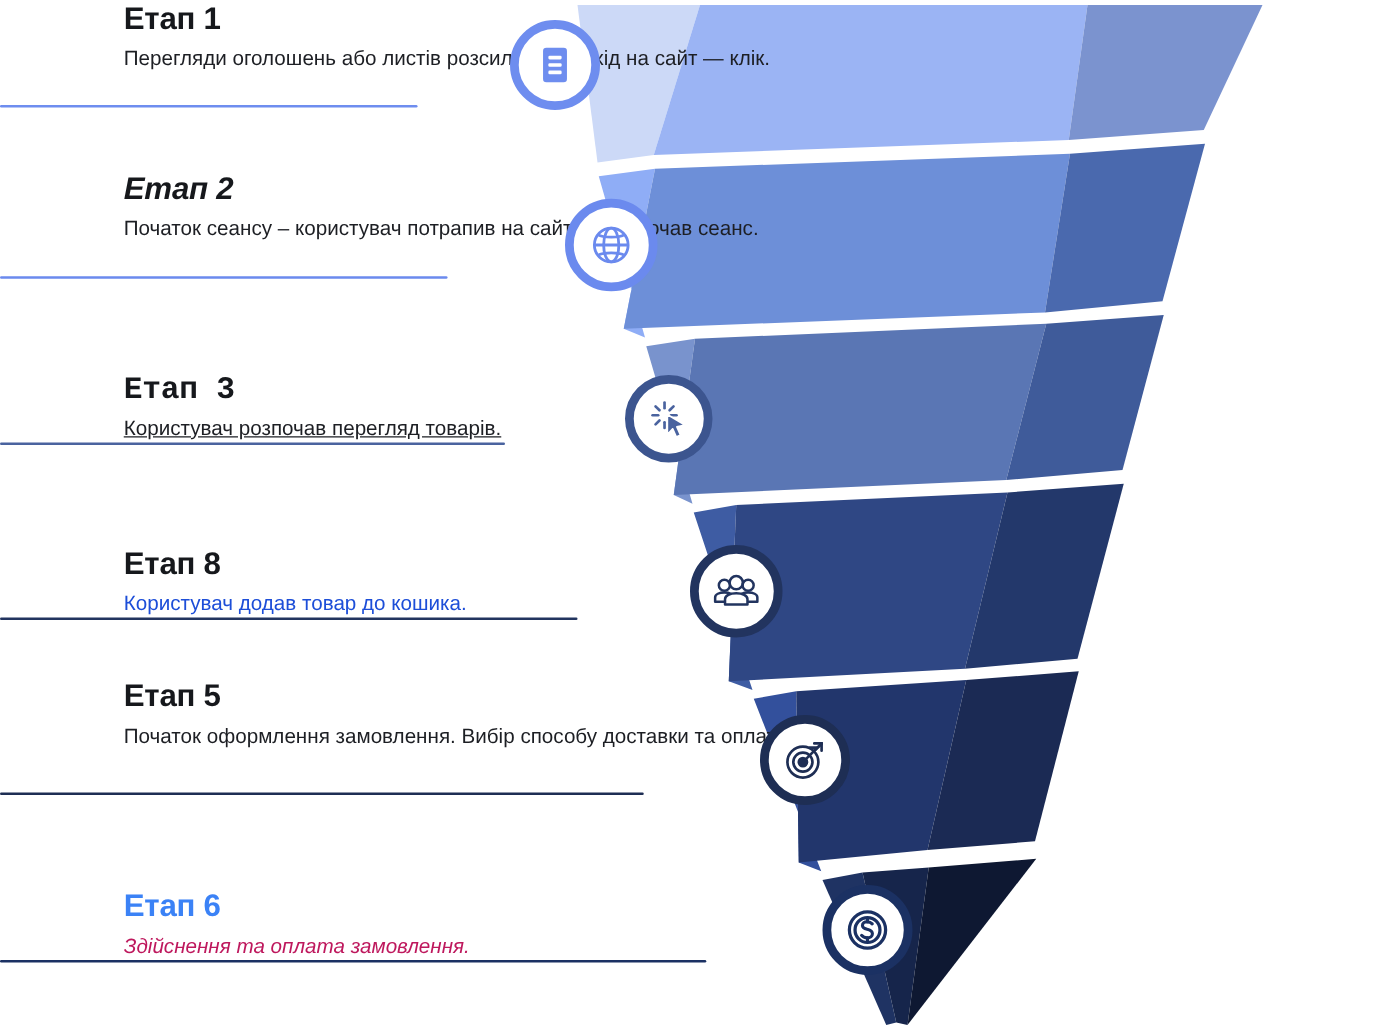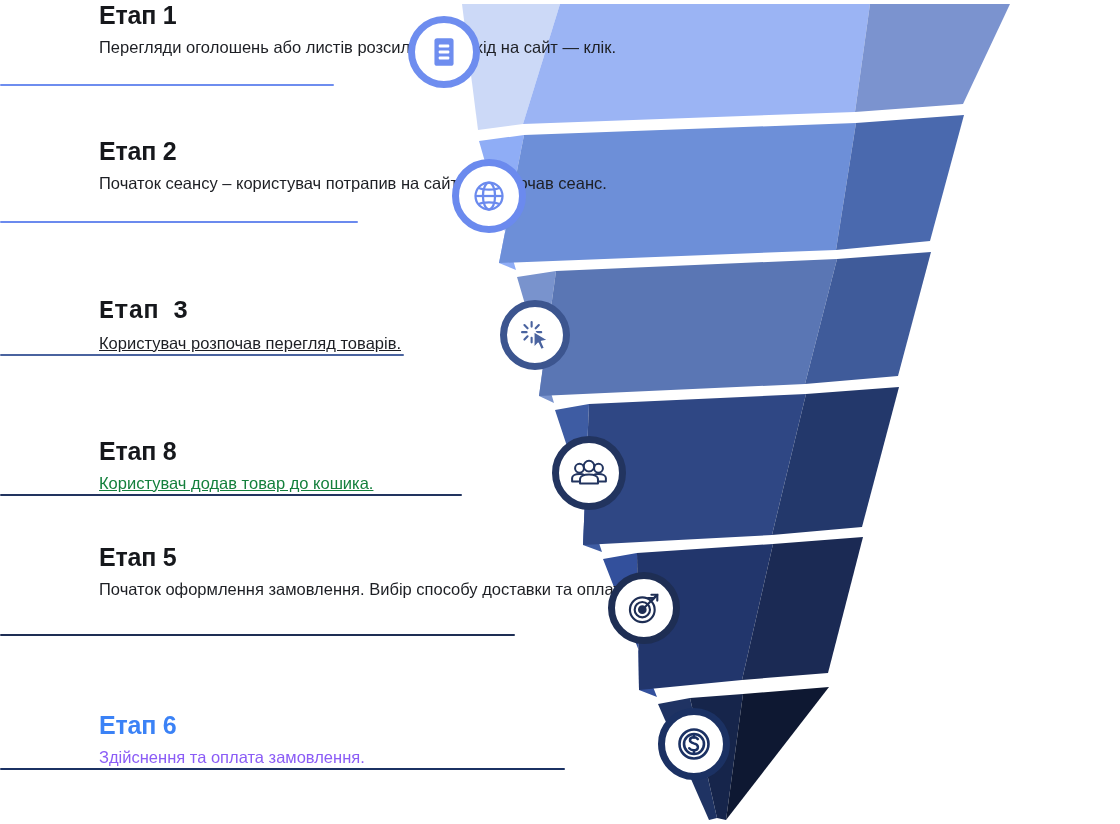--- a/index.html
+++ b/index.html
@@ -120,21 +120,21 @@
   <div class="icon-badge" style="left:408px; top:16px; width:72px; height:72px; border:7px solid #6e8def;">
     <svg width="34" height="34" viewBox="0 0 32 32">
       <rect x="7" y="3" width="18" height="26" rx="2.5" fill="#6e8def"></rect>
       <rect x="11" y="9" width="10" height="2.8" rx="1" fill="#ffffff"></rect>
       <rect x="11" y="14.6" width="10" height="2.8" rx="1" fill="#ffffff"></rect>
       <rect x="11" y="20.2" width="10" height="2.8" rx="1" fill="#ffffff"></rect>
     </svg>
   </div>
 
   <div class="step" style="top:138px;">
-    <div class="step-title" style="color: rgb(22, 24, 28);">Етап 2</div>
+    <div class="step-title" style="color: rgb(22, 24, 28); font-style: italic;">Етап 2</div>
     <div class="step-desc" style="color: rgb(29, 31, 36);">Початок сеансу – користувач потрапив на сайт та розпочав сеанс.</div>
   </div>
   <div class="step-rule" style="top: 221px; width: 358px; background: rgb(107, 138, 238);"></div>
   <div class="icon-badge" style="left:452px; top:159px; width:74px; height:74px; border:7px solid #6b8aee;">
     <svg width="36" height="36" viewBox="0 0 32 32">
       <g fill="none" stroke="#6b8aee" stroke-width="2">
         <circle cx="16" cy="16" r="12"></circle>
         <ellipse cx="16" cy="16" rx="5.4" ry="12"></ellipse>
         <line x1="4" y1="16" x2="28" y2="16"></line>
         <path d="M6.6 8.6 C10 11 22 11 25.4 8.6"></path>
@@ -158,21 +158,21 @@
         <line x1="17.5" y1="13.5" x2="21.5" y2="13.5"></line>
         <line x1="6.6" y1="20" x2="9.4" y2="17.2"></line>
         <line x1="13" y1="18.5" x2="13" y2="22.5"></line>
       </g>
       <path d="M15 13 L27.5 20.5 L21.8 21.8 L24.4 27.6 L21.4 29 L18.8 23.2 L15 27.3 Z" fill="#4a639f" stroke="#ffffff" stroke-width="1.2" stroke-linejoin="round"></path>
     </svg>
   </div>
 
   <div class="step" style="top:438px;">
     <div class="step-title" style="color: rgb(22, 24, 28);">Етап 8</div>
-    <div class="step-desc" style="color: #15803d; text-decoration: underline;">Користувач додав товар до кошика.</div>
+    <div class="step-desc" style="color: #1d4ed8;">Користувач додав товар до кошика.</div>
   </div>
   <div class="step-rule" style="top: 494px; width: 462px; background: rgb(34, 52, 95);"></div>
   <div class="icon-badge" style="left:552px; top:436px; width:74px; height:74px; border:7px solid #22345f;">
     <svg width="38" height="38" viewBox="0 0 36 32">
       <g fill="none" stroke="#22345f" stroke-width="1.9" stroke-linejoin="round">
         <circle cx="9" cy="11.5" r="4.2"></circle>
         <path d="M2 24 v-3.2 c0-2.4 3.2-3.8 7-3.8 s7 1.4 7 3.8 V24 Z"></path>
         <circle cx="27" cy="11.5" r="4.2"></circle>
         <path d="M20 24 v-3.2 c0-2.4 3.2-3.8 7-3.8 s7 1.4 7 3.8 V24 Z"></path>
         <circle cx="18" cy="9.5" r="5"></circle>
@@ -197,21 +197,21 @@
         <line x1="14.5" y1="17.5" x2="27.5" y2="4.5"></line>
         <path d="M22.6 4.2 L27.8 4.2 L27.8 9.4"></path>
         <path d="M23.4 8.8 L27.8 4.4"></path>
         <path d="M19.6 7.2 L24.2 7.2"></path>
       </g>
     </svg>
   </div>
 
   <div class="step" style="top:712px;">
     <div class="step-title" style="color: #3b82f6;">Етап 6</div>
-    <div class="step-desc" style="color: #8b5cf6;">Здійснення та оплата замовлення.</div>
+    <div class="step-desc" style="color: #be185d; font-style: italic;">Здійснення та оплата замовлення.</div>
   </div>
   <div class="step-rule" style="top: 768px; width: 565px; background: rgb(27, 49, 99);"></div>
   <div class="icon-badge" style="left:658px; top:708px; width:72px; height:72px; border:7px solid #1b3163;">
     <svg width="38" height="38" viewBox="0 0 32 32">
       <circle cx="16" cy="16" r="12.2" fill="none" stroke="#1b3163" stroke-width="2.2"></circle>
       <circle cx="16" cy="16" r="8.4" fill="none" stroke="#1b3163" stroke-width="2.2"></circle>
       <path d="M19.2 11.9 c-0.9-1.0-2.1-1.5-3.4-1.5 -1.9 0-3.2 1.0-3.2 2.5 0 1.5 1.3 2.1 3.2 2.6 2.1 0.5 3.5 1.2 3.5 3.0 0 1.7-1.5 2.8-3.5 2.8 -1.5 0-2.9-0.6-3.8-1.7" fill="none" stroke="#1b3163" stroke-width="2.1" stroke-linecap="round"></path>
       <line x1="16" y1="8.2" x2="16" y2="10.6" stroke="#1b3163" stroke-width="2.1" stroke-linecap="round"></line>
       <line x1="16" y1="21.3" x2="16" y2="23.8" stroke="#1b3163" stroke-width="2.1" stroke-linecap="round"></line>
     </svg>

